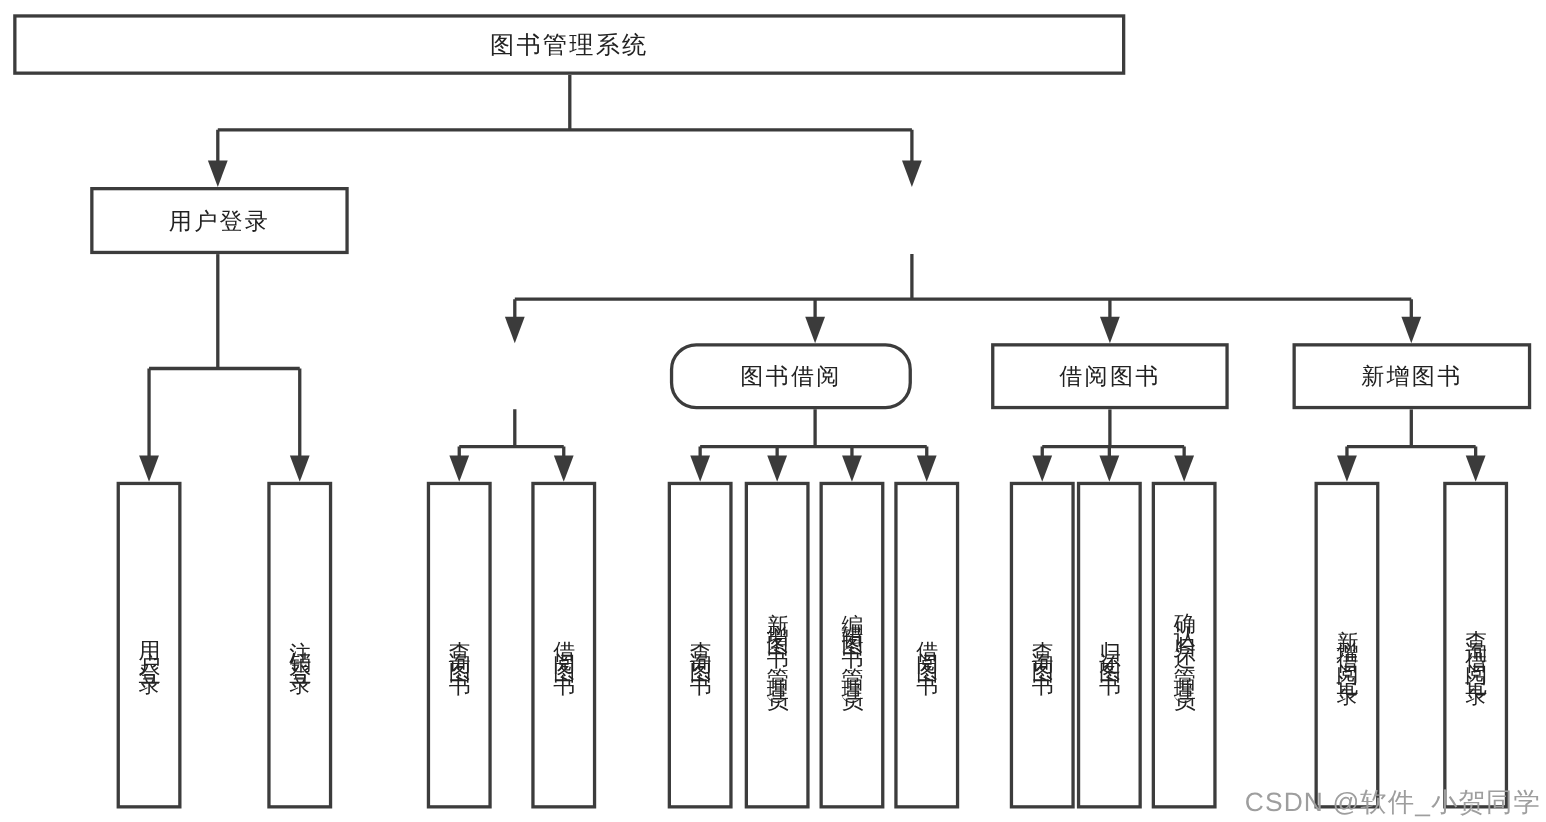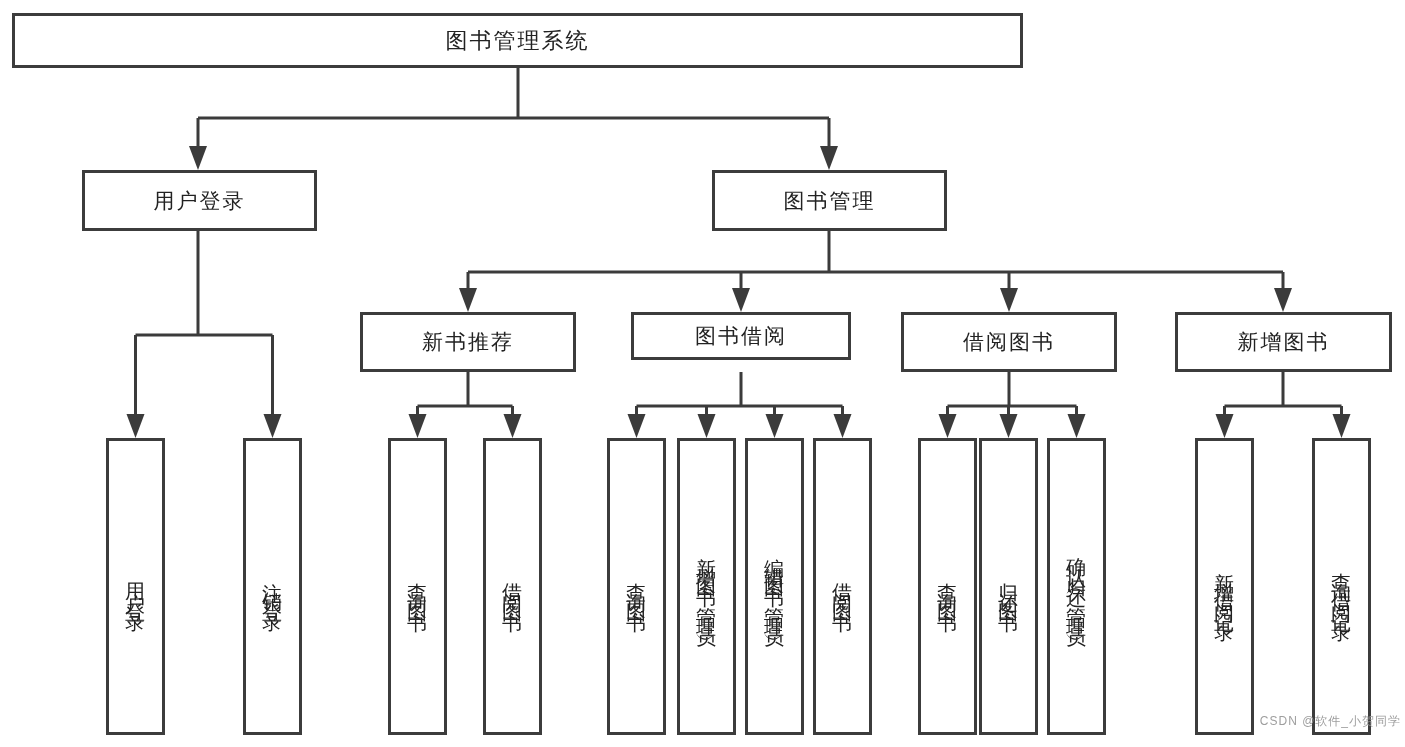--- a/index.html
+++ b/index.html
@@ -54,21 +54,21 @@
     text-orientation: mixed;
     font-size: 20px;
     letter-spacing: 10px;
     line-height: 1;
     color: var(--text);
   }
   .watermark {
     position: absolute;
     right: 4px;
     top: 713px;
-    font-size: 12px;
+    font-size: 24px;
     color: var(--watermark);
     letter-spacing: 1px;
     white-space: nowrap;
     z-index: 3;
   }
 </style>
 </head>
 <body>
 
 <div class="canvas">
@@ -106,28 +106,22 @@
     </g>
   </svg>
 
   <div class="node h root" style="left:12px; top:13px; width:1011px; height:55px;">
     <span>图书管理系统</span>
   </div>
 
   <div class="node h" style="left:82px; top:170px; width:235px; height:61px;">
     <span>用户登录</span>
   </div>
-  <div class="node h" style="left:712px; top:170px; width:235px; height:61px;">
-    <span>图书管理</span>
-  </div>
 
-  <div class="node h" style="left:360px; top:312px; width:216px; height:60px;">
-    <span>新书推荐</span>
-  </div>
-  <div class="node h" style="left:631px; top:312px; width:220px; height:48px;">
+  <div class="node h" style="left:609px; top:312px; width:220px; height:60px;border-radius:24px;">
     <span>图书借阅</span>
   </div>
   <div class="node h" style="left:901px; top:312px; width:216px; height:60px;">
     <span>借阅图书</span>
   </div>
   <div class="node h" style="left:1175px; top:312px; width:217px; height:60px;">
     <span>新增图书</span>
   </div>
 
   <div class="node v" style="left:106px; top:438px; width:59px; height:297px;">

